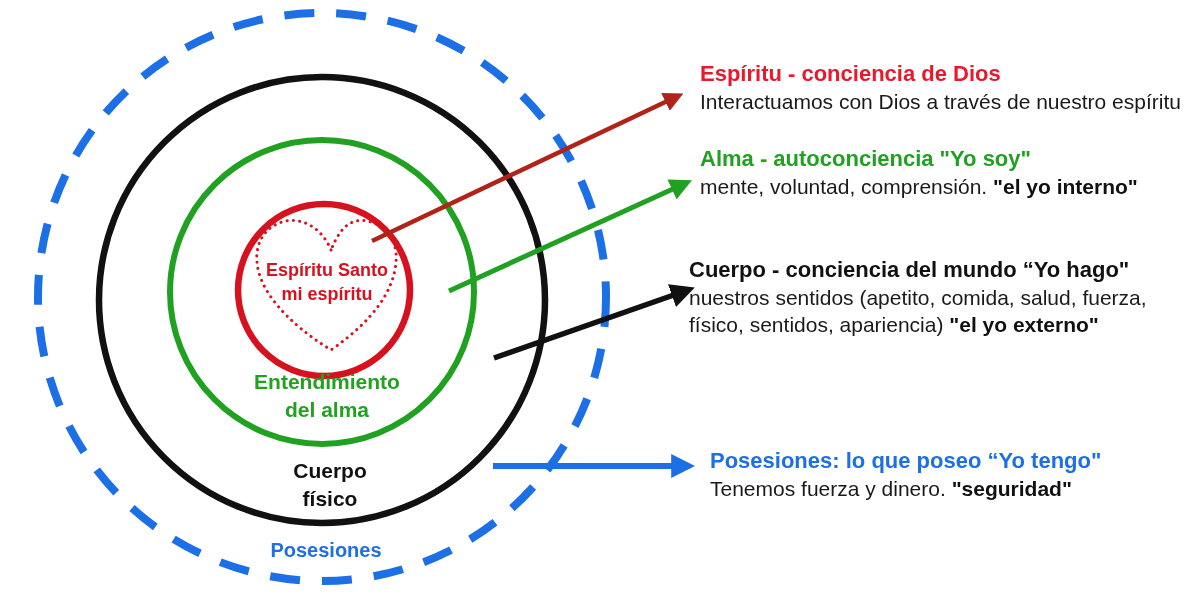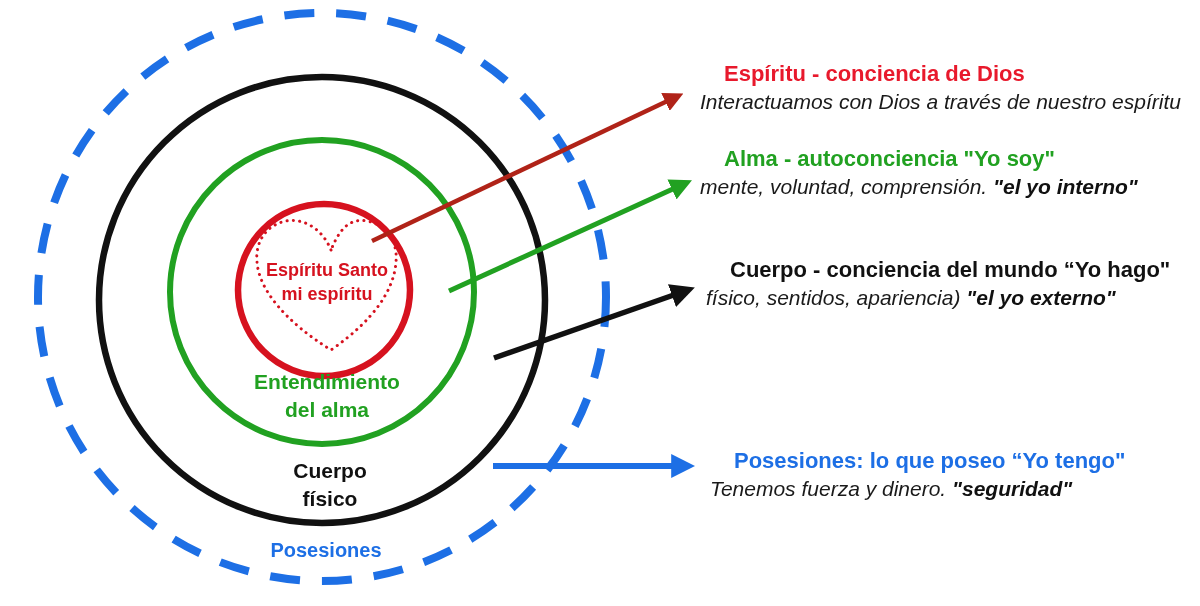--- a/index.html
+++ b/index.html
@@ -16,28 +16,26 @@
     font-family: "Liberation Sans", sans-serif;
     font-weight: bold;
     text-anchor: middle;
   }
   .annotation { position: absolute; }
   .annotation .heading {
     font-weight: bold;
     font-size: 22px;
     line-height: 28px;
     white-space: nowrap;
-    margin-left: 24px;
   }
   .annotation .body-line {
     font-size: 21px;
     line-height: 27px;
     color: #1a1a1a;
     white-space: nowrap;
-    font-style: italic;
   }
   .annotation .body-line b { font-weight: bold; color: #111; }
   .heading-red   { color: #e8192c; }
   .heading-green { color: #21a121; }
   .heading-black { color: #111111; }
   .heading-blue  { color: #1d6fe5; text-align: center; }
 </style>
 </head>
 <body>
 
@@ -95,22 +93,23 @@
   <div class="annotation" style="left:700px; top:60px;">
     <div class="heading heading-red">Espíritu - conciencia de Dios</div>
     <div class="body-line">Interactuamos con Dios a través de nuestro espíritu</div>
   </div>
 
   <div class="annotation" style="left:700px; top:145px;">
     <div class="heading heading-green">Alma - autoconciencia "Yo soy"</div>
     <div class="body-line"><span>mente, voluntad, comprensión. </span><b>"el yo interno"</b></div>
   </div>
 
-  <div class="annotation" style="left:706px; top:256px;">
+  <div class="annotation" style="left:689px; top:256px;">
     <div class="heading heading-black">Cuerpo - conciencia del mundo “Yo hago"</div>
+    <div class="body-line">nuestros sentidos (apetito, comida, salud, fuerza,</div>
     <div class="body-line"><span>físico, sentidos, apariencia) </span><b>"el yo externo"</b></div>
   </div>
 
   <div class="annotation" style="left:710px; top:447px;">
     <div class="heading heading-blue">Posesiones: lo que poseo “Yo tengo"</div>
     <div class="body-line"><span>Tenemos fuerza y dinero. </span><b>"seguridad"</b></div>
   </div>
 
 </div>
 

